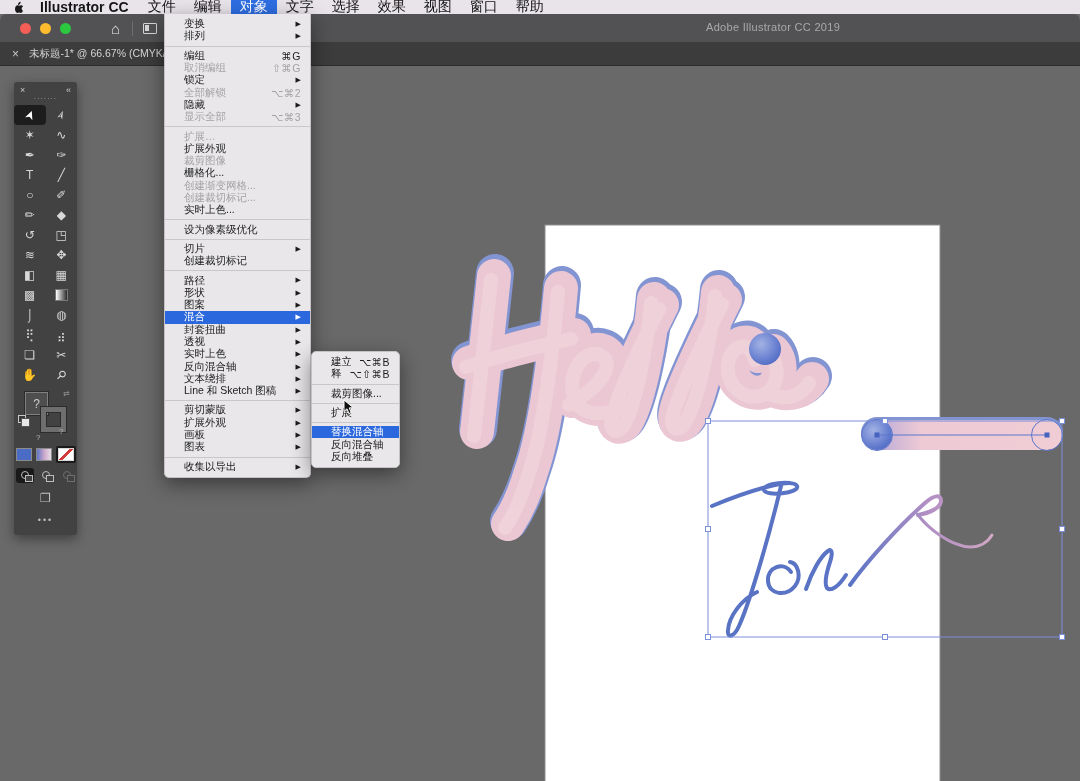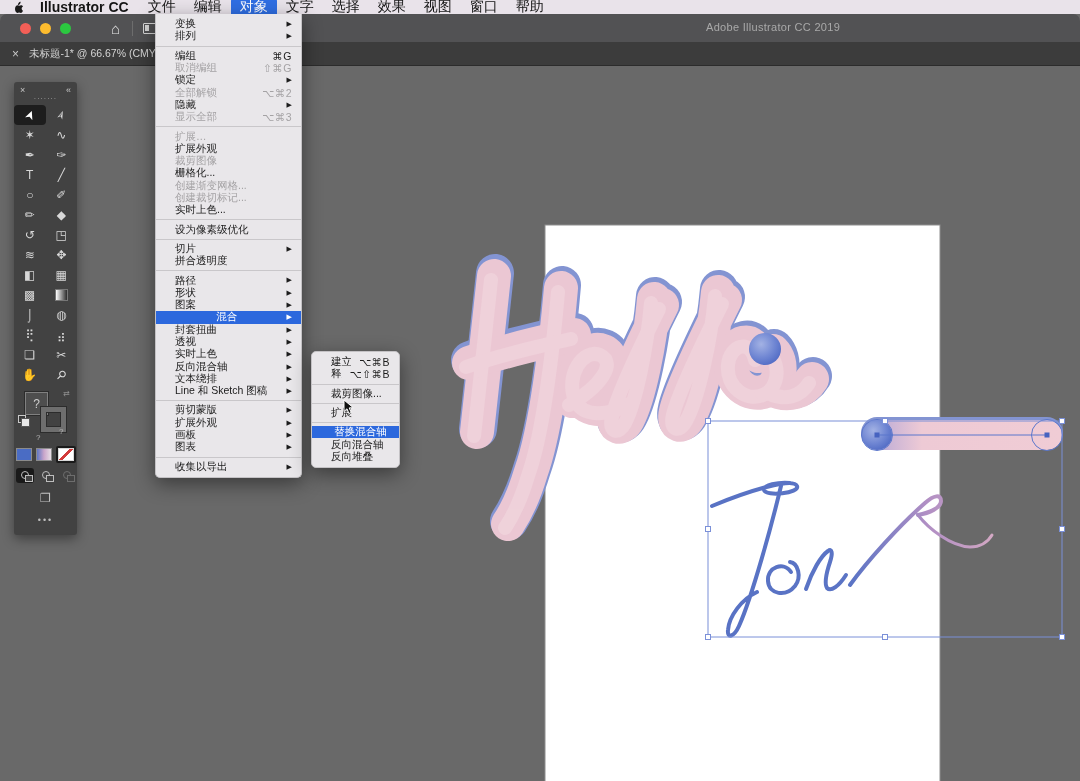--- a/index.html
+++ b/index.html
@@ -79,28 +79,28 @@
     border:1.5px solid #bdbdbd; background:#424242; }
   .mode.active { background:#1a1a1a; }
   .mode.dim { opacity:.35; }
   #screenmode { text-align:center; color:#c2c2c2; font-size:12px; margin-top:8px; }
   #more-tools { text-align:center; color:#bdbdbd; font-size:9px; letter-spacing:2px; margin-top:10px; }
 
   
   .ddmenu { position:absolute; background:#e9e7ea; border:1px solid #c4c2c5; border-top:none;
     box-shadow:0 6px 20px rgba(0,0,0,.45); padding:4px 0; z-index:80; font-size:10.5px; color:#1c1c1c;
     border-radius:0 0 5px 5px; }
-  #object-menu { left:155px; top:14px; width:147px; }
+  #object-menu { left:164px; top:14px; width:147px; }
   #blend-submenu { left:311px; top:311px; width:89px; border-radius:5px; border-top:1px solid #c4c2c5;margin-top:40px; }
   .mi { display:flex; align-items:center; height:12.3px; padding:0 9px 0 19px; white-space:nowrap; }
   .mi .lb { flex:1; overflow:hidden; }
   .mi .sc { margin-left:8px; letter-spacing:.5px; }
   .mi .ar { margin-left:8px; font-size:7px; }
   .mi.disabled { color:#a4a2a4; }
-  .mi.hl { background:#2c68dd; color:#fff;text-align:center; }
+  .mi.hl { background:#2c68dd; color:#fff; }
   .msep { height:1px; background:#c9c7ca; margin:3px 0; }
 
   
   #cursor { position:absolute; left:343px; top:399px; z-index:90; }
 </style>
 </head>
 <body>
 
 <svg id="canvas-svg" width="1080" height="781" viewBox="0 0 1080 781">
   <defs>
@@ -413,21 +413,21 @@
   <div class="msep"></div>
   <div class="mi">
       <span class="lb">设为像素级优化</span>
     </div>
   <div class="msep"></div>
   <div class="mi">
       <span class="lb">切片</span>
       <span class="ar">▶</span>
     </div>
   <div class="mi">
-      <span class="lb">拼合透明度</span>
+      <span class="lb">创建裁切标记</span>
     </div>
   <div class="msep"></div>
   <div class="mi">
       <span class="lb">路径</span>
       <span class="ar">▶</span>
     </div>
   <div class="mi">
       <span class="lb">形状</span>
       <span class="ar">▶</span>
     </div>

